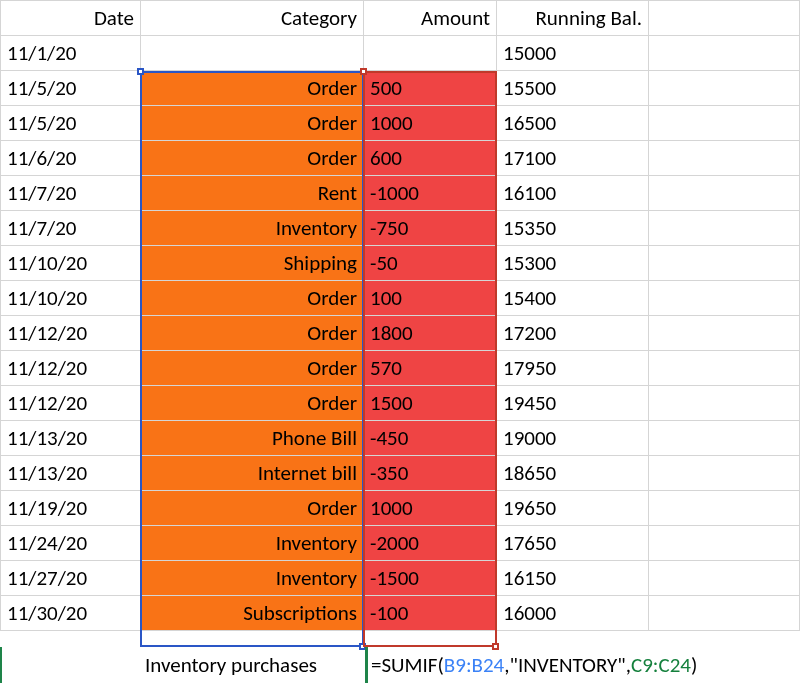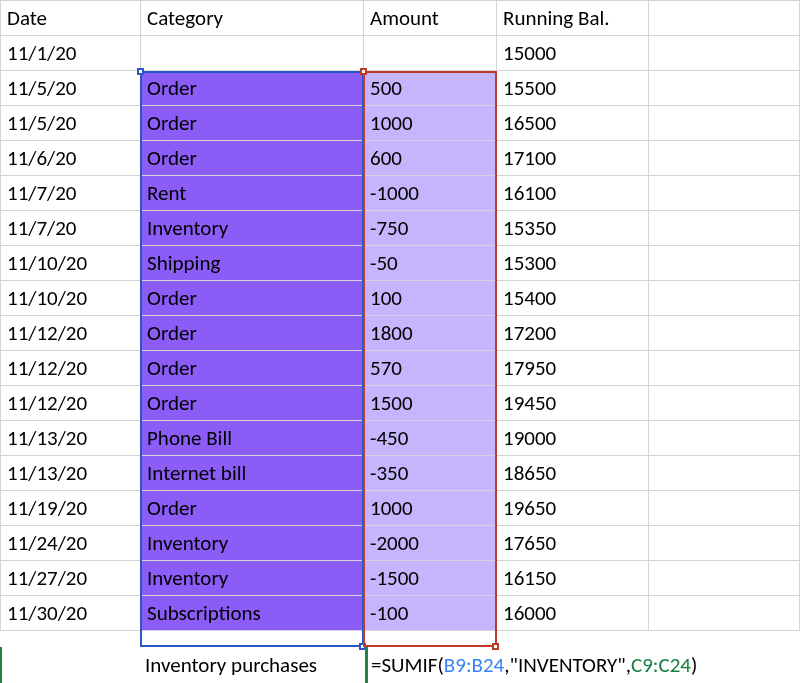--- a/index.html
+++ b/index.html
@@ -6,24 +6,24 @@
   .sheet{position:relative;width:800px;height:683px;box-sizing:border-box;}
   table{border-collapse:collapse;width:100%;table-layout:fixed;}
   col.date{width:140px;}
   col.cat{width:223px;}
   col.amt{width:133px;}
   col.bal{width:152px;}
   col.rest{width:auto;}
   td{border:1px solid #d5d5d5;height:35px;padding:0 6px;font-size:21px;color:#000;box-sizing:border-box;white-space:nowrap;overflow:hidden;}
   tr.header td{font-weight:400;}
   .right{}
-  .left{text-align:left;}
+  .left{text-align:right;}
   
-  .hlBlue{background:#8b5cf6;}
-  .hlRed{background:#c4b5fd;}
+  .hlBlue{background:#f97316;}
+  .hlRed{background:#ef4444;}
   
   .selBox{position:absolute;border:2px solid;box-sizing:border-box;}
   .selBlue{border-color:#2a56c6;}
   .selRed{border-color:#c0392b;}
   .handle{position:absolute;width:7px;height:7px;background:#fff;border:2px solid;box-sizing:border-box;}
   .handle.blue{border-color:#2a56c6;}
   .handle.red{border-color:#c0392b;}
   
   .formula-label{position:absolute;left:141px;bottom:0;height:36px;line-height:36px;font-size:21px;padding:0 4px;}
   .formula-cell{position:absolute;left:365px;bottom:0;height:36px;line-height:36px;font-size:21px;white-space:nowrap;border-left:3px solid #1e8449;padding-left:3px;}

